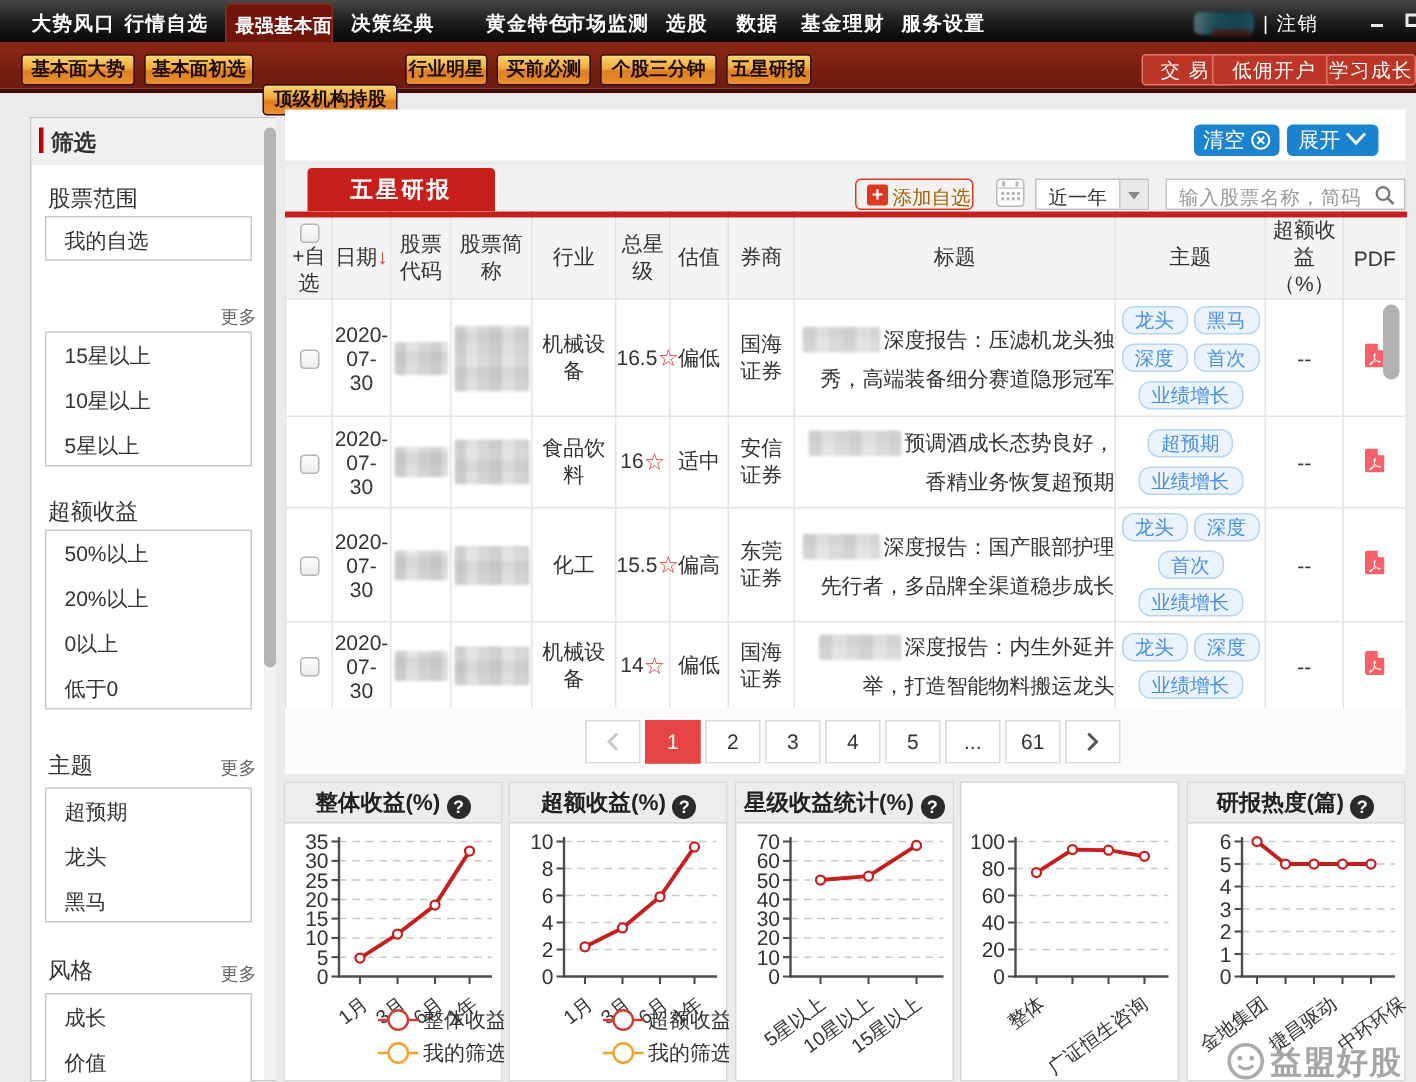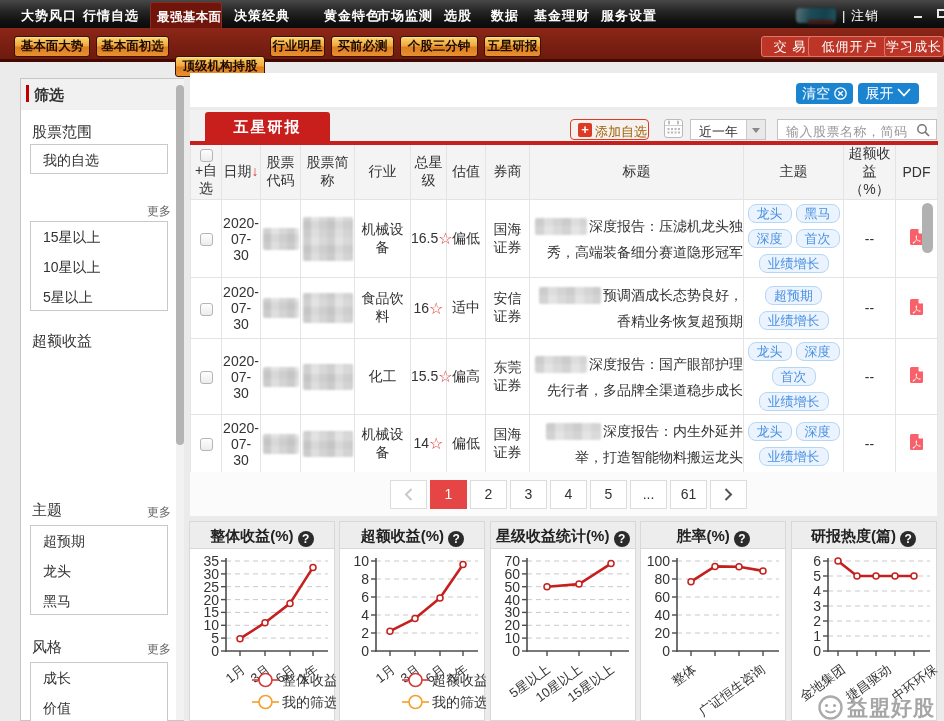--- a/index.html
+++ b/index.html
@@ -156,20 +156,26 @@
         <div class="sitem">我的自选</div>
       </div>
     <span class="slabel" style="left:11px; top:121px;margin-top:21px;">星级</span>
     <span class="smore" style="left:126px; top:124px;">更多</span>
     <div class="sbox" style="top:142px; height:90px;">
       <div class="sitem">15星以上</div>
         <div class="sitem">10星以上</div>
         <div class="sitem">5星以上</div>
     </div>
     <span class="slabel" style="left:11px; top:253px;">超额收益</span>
+    <div class="sbox" style="top:274px; height:120px;">
+      <div class="sitem">50%以上</div>
+        <div class="sitem">20%以上</div>
+        <div class="sitem">0以上</div>
+        <div class="sitem">低于0</div>
+    </div>
     <span class="slabel" style="left:11px; top:422px;">主题</span>
     <span class="smore" style="left:126px; top:425px;">更多</span>
     <div class="sbox" style="top:446px; height:90px;">
       <div class="sitem">超预期</div>
         <div class="sitem">龙头</div>
         <div class="sitem">黑马</div>
     </div>
     <span class="slabel" style="left:11px; top:559px;">风格</span>
     <span class="smore" style="left:126px; top:562px;">更多</span>
     <div class="sbox" style="top:583px; height:62px; border-bottom:none;">
@@ -475,21 +481,20 @@
           <text x="60" y="121" font-size="13" fill="#333" text-anchor="end" transform="rotate(-36 60 121)">5星以上</text>
           <text x="92" y="121" font-size="13" fill="#333" text-anchor="end" transform="rotate(-36 92 121)">10星以上</text>
           <text x="124" y="121" font-size="13" fill="#333" text-anchor="end" transform="rotate(-36 124 121)">15星以上</text>
           <polyline points="56,36.7 88,34.1 120,13.6" fill="none" stroke="#c5201e" stroke-width="2.6" stroke-linejoin="round"></polyline>
           <circle cx="56" cy="36.7" r="3.0" fill="#fff" stroke="#c5201e" stroke-width="1.5"></circle>
           <circle cx="88" cy="34.1" r="3.0" fill="#fff" stroke="#c5201e" stroke-width="1.5"></circle>
           <circle cx="120" cy="13.6" r="3.0" fill="#fff" stroke="#c5201e" stroke-width="1.5"></circle>
         </svg></div>
   </div>
   <div class="panel" style="left:640.2px;">
-    <div class="phdr">胜率(%) <span class="qm">?</span></div>
     <div class="pbody" id="c4"><svg width="146" height="172" viewBox="0 0 146 172" xmlns="http://www.w3.org/2000/svg">
           <line x1="36" y1="83.0" x2="138" y2="83.0" stroke="#c9c9c9" stroke-width="1" stroke-dasharray="5,4"></line>
           <line x1="36" y1="65.0" x2="138" y2="65.0" stroke="#c9c9c9" stroke-width="1" stroke-dasharray="5,4"></line>
           <line x1="36" y1="47.0" x2="138" y2="47.0" stroke="#c9c9c9" stroke-width="1" stroke-dasharray="5,4"></line>
           <line x1="36" y1="29.0" x2="138" y2="29.0" stroke="#c9c9c9" stroke-width="1" stroke-dasharray="5,4"></line>
           <line x1="36" y1="11.0" x2="138" y2="11.0" stroke="#c9c9c9" stroke-width="1" stroke-dasharray="5,4"></line>
           <line x1="36" y1="8" x2="36" y2="101.8" stroke="#4d4d4d" stroke-width="1.6"></line>
           <line x1="35.2" y1="101" x2="138" y2="101" stroke="#4d4d4d" stroke-width="1.6"></line>
           <line x1="31" y1="101.0" x2="36" y2="101.0" stroke="#4d4d4d" stroke-width="1.4"></line>
           <text x="29" y="106.0" font-size="14" fill="#333" text-anchor="end">0</text>

